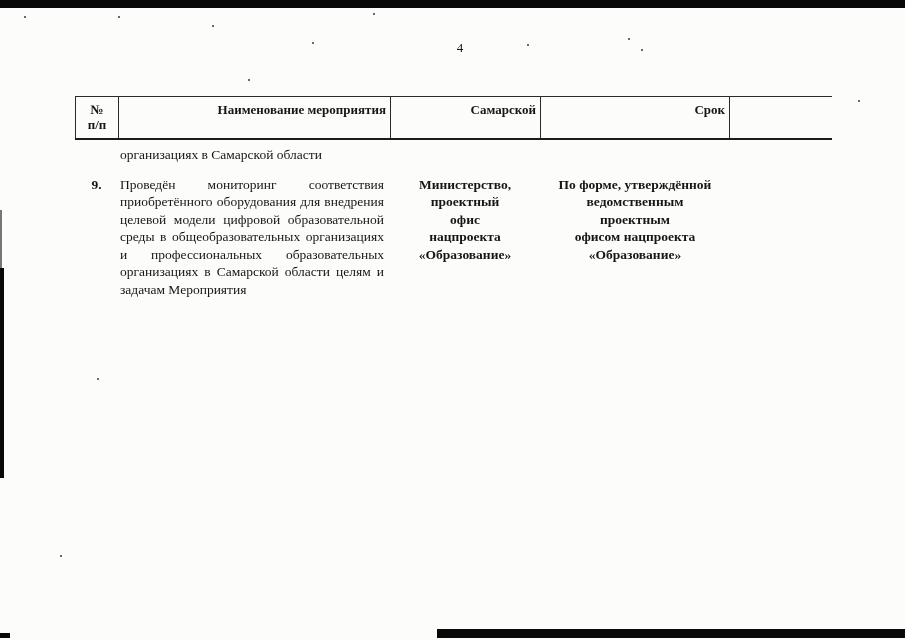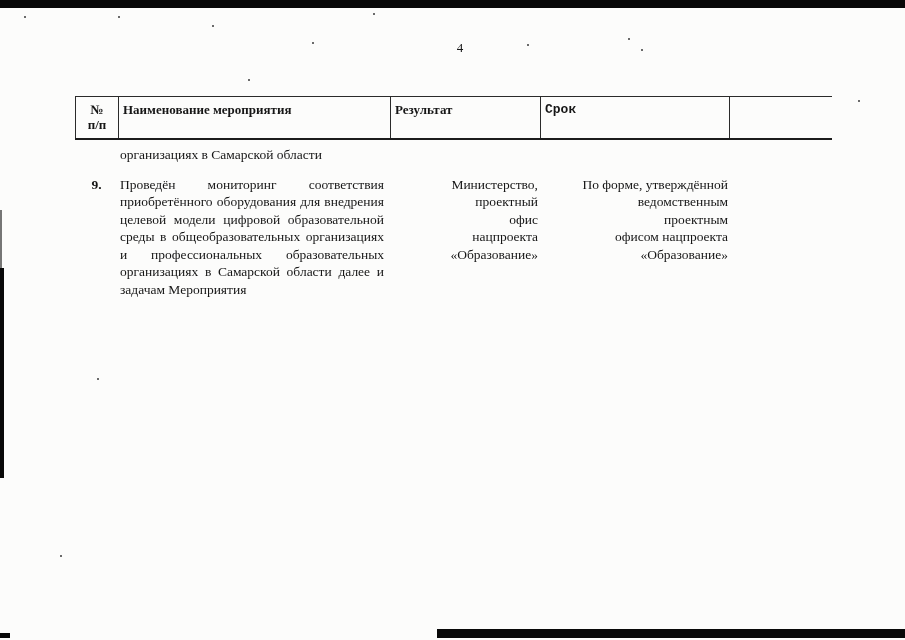--- a/index.html
+++ b/index.html
@@ -49,49 +49,49 @@
     grid-template-columns: 43px 272px 150px 190px 102px;
   }
   .t-head {
     border-top: 1px solid #2a2a2a;
     border-bottom: 2px solid #1c1c1c;
   }
   .t-head .cell {
     border-left: 1px solid #2a2a2a;
     font-weight: bold;
     font-size: 13px;
-    text-align: left;
+    text-align: right;
     padding: 5px 4px 6px 4px;
     white-space: pre-line;
     line-height: 15px;
   }
   .t-head .cell:last-child {
     border-right: 1px solid #2a2a2a;
-    font-family: Liberation Mono, monospace;
   }
   .t-head .cell-num { text-align: center; }
 
   .t-body .cell {
     font-size: 13.5px;
     line-height: 17.5px;
     padding: 4px 2px;
     vertical-align: top;
   }
   .cell-num-body {
     text-align: center;
     font-weight: bold;
     padding-top: 4px;
   }
   .cell-name {
     text-align: justify;
     padding-right: 6px !important;
   }
   .cell-center {
-    text-align: right;
+    text-align: center;
     white-space: pre-line;
+    font-weight: bold;
   }
   .continuation .cell-name {
     text-align: left;
     padding-top: 6px !important;
     padding-bottom: 8px !important;
   }
 </style>
 </head>
 <body>
 
@@ -117,35 +117,35 @@
   <div class="speck" style="left:60px; top:555px; width:2px; height:2px;"></div>
 
   <div class="page-number">4</div>
 
   <div class="doc-table">
 
     <div class="t-row t-head">
       <div class="cell cell-num">№
 п/п</div>
       <div class="cell">Наименование мероприятия</div>
-      <div class="cell">Результат</div>
+      <div class="cell">Самарской</div>
       <div class="cell">Срок</div>
     </div>
 
     <div class="t-row t-body continuation">
       <div class="cell cell-num-body"></div>
       <div class="cell cell-name">организациях в Самарской области</div>
       <div class="cell cell-center"></div>
       <div class="cell cell-center"></div>
       <div class="cell cell-center"></div>
     </div>
 
     <div class="t-row t-body">
       <div class="cell cell-num-body">9.</div>
-      <div class="cell cell-name">Проведён мониторинг соответствия приобретённого оборудования для внедрения целевой модели цифровой образовательной среды в общеобразовательных организациях и профессиональных образовательных организациях в Самарской области далее и задачам Мероприятия</div>
+      <div class="cell cell-name">Проведён мониторинг соответствия приобретённого оборудования для внедрения целевой модели цифровой образовательной среды в общеобразовательных организациях и профессиональных образовательных организациях в Самарской области целям и задачам Мероприятия</div>
       <div class="cell cell-center">Министерство,
 проектный
 офис
 нацпроекта
 «Образование»</div>
       <div class="cell cell-center">По форме, утверждённой
 ведомственным
 проектным
 офисом нацпроекта
 «Образование»</div>

